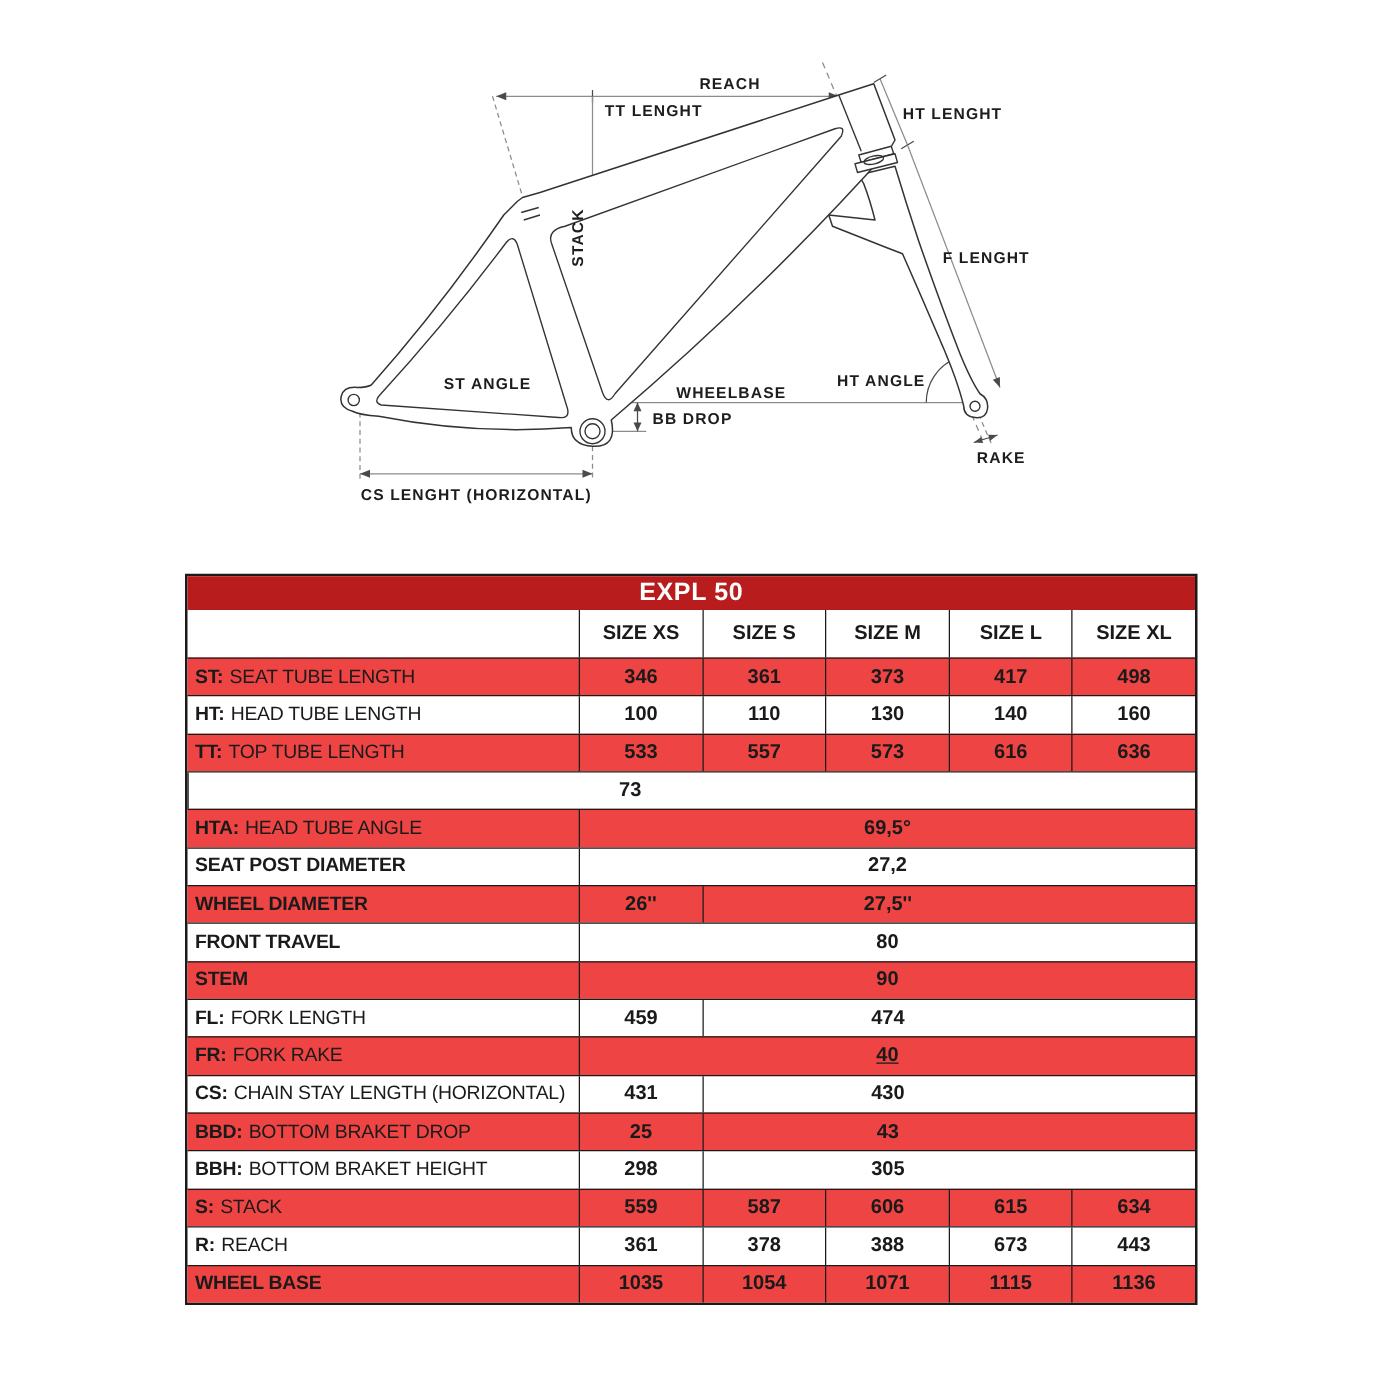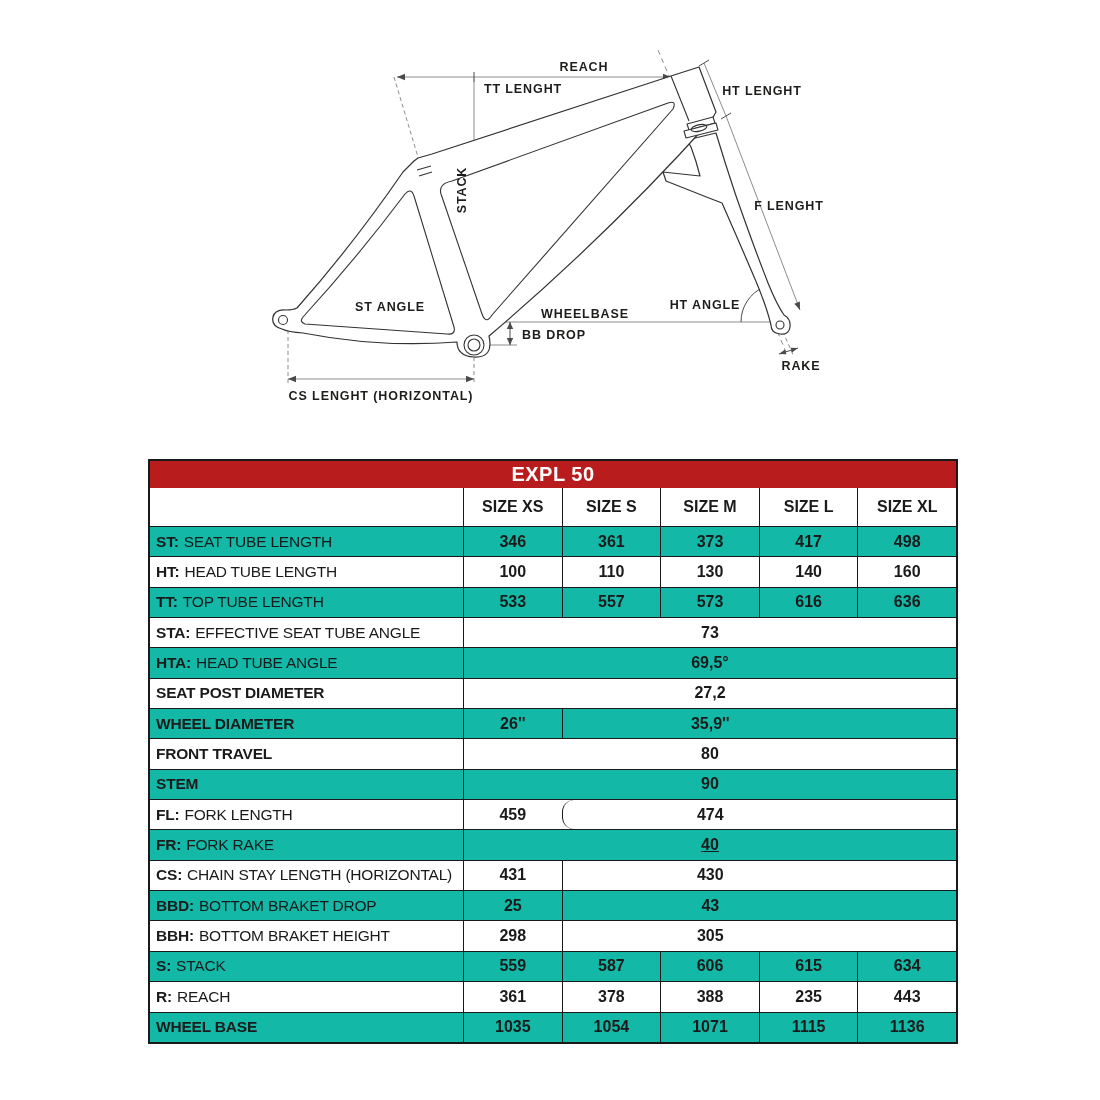--- a/index.html
+++ b/index.html
@@ -20,21 +20,21 @@
   .dlabel{font:700 12.5px "Liberation Sans",sans-serif;letter-spacing:0.9px;fill:#1d1d1b;}
 
   
   .spec-table{position:absolute;left:148px;top:459px;width:810px;box-sizing:border-box;
               border:2px solid #1a1a1a;background:#fff;color:#1a1a1a;}
   .t-title{height:27px;background:#b91c1c;color:#ffffff;display:flex;align-items:center;
            justify-content:center;font-weight:700;font-size:20px;letter-spacing:0.5px;}
   .t-row{display:grid;grid-template-columns:313px repeat(5,1fr);box-sizing:border-box;}
   .t-header{height:38px;}
   .t-data{height:30.35px;border-top:1.5px solid #1a1a1a;}
-  .t-data.shaded{background:#14b8a6;}
+  .t-data.shaded{background:#ef4444;}
   .cell{display:flex;align-items:center;justify-content:center;box-sizing:border-box;
         overflow:hidden;white-space:nowrap;}
   .cell.vline{border-left:1.5px solid #1a1a1a;}
   .cell.hcell{font-weight:700;font-size:16px;}
   .cell.lbl{justify-content:flex-start;padding-left:6px;font-size:15.5px;}
   .lbl .pfx{font-weight:700;letter-spacing:-0.2px;}
   .lbl .dsc{font-weight:400;margin-left:5px;letter-spacing:-0.2px;}
   .cell.val{font-weight:700;font-size:16px;}
   .cell.offset{padding-right:98px;}
 </style>
@@ -167,65 +167,61 @@
             <span class="pfx">TT:</span>
             <span class="dsc">TOP TUBE LENGTH</span>
           </div>
           <div class="cell val vline" style="grid-column: span 1;">533</div>
           <div class="cell val vline" style="grid-column: span 1;">557</div>
           <div class="cell val vline" style="grid-column: span 1;">573</div>
           <div class="cell val vline" style="grid-column: span 1;">616</div>
           <div class="cell val vline" style="grid-column: span 1;">636</div>
         </div>
         <div class="t-row t-data">
-          <div class="cell lbl">
-            <span class="pfx">STA:</span>
-            <span class="dsc">EFFECTIVE SEAT TUBE ANGLE</span>
-          </div>
           <div class="cell val vline" style="grid-column: span 5;">73</div>
         </div>
         <div class="t-row t-data shaded">
           <div class="cell lbl">
             <span class="pfx">HTA:</span>
             <span class="dsc">HEAD TUBE ANGLE</span>
           </div>
           <div class="cell val vline" style="grid-column: span 5;">69,5°</div>
         </div>
         <div class="t-row t-data">
           <div class="cell lbl">
             <span class="pfx">SEAT POST DIAMETER</span>
           </div>
           <div class="cell val vline" style="grid-column: span 5;">27,2</div>
         </div>
         <div class="t-row t-data shaded">
           <div class="cell lbl">
             <span class="pfx">WHEEL DIAMETER</span>
           </div>
           <div class="cell val vline" style="grid-column: span 1;">26''</div>
-          <div class="cell val vline offset" style="grid-column: span 4;">35,9''</div>
+          <div class="cell val vline offset" style="grid-column: span 4;">27,5''</div>
         </div>
         <div class="t-row t-data">
           <div class="cell lbl">
             <span class="pfx">FRONT TRAVEL</span>
           </div>
           <div class="cell val vline" style="grid-column: span 5;">80</div>
         </div>
         <div class="t-row t-data shaded">
           <div class="cell lbl">
             <span class="pfx">STEM</span>
           </div>
           <div class="cell val vline" style="grid-column: span 5;">90</div>
         </div>
         <div class="t-row t-data">
           <div class="cell lbl">
             <span class="pfx">FL:</span>
             <span class="dsc">FORK LENGTH</span>
           </div>
           <div class="cell val vline" style="grid-column: span 1;">459</div>
-          <div class="cell val vline offset" style="grid-column: span 4; border-radius: 12px;">474</div>
+          <div class="cell val vline offset" style="grid-column: span 4;">474</div>
         </div>
         <div class="t-row t-data shaded">
           <div class="cell lbl">
             <span class="pfx">FR:</span>
             <span class="dsc">FORK RAKE</span>
           </div>
           <div class="cell val vline" style="grid-column: span 5; text-decoration: underline;">40</div>
         </div>
         <div class="t-row t-data">
           <div class="cell lbl">
@@ -263,21 +259,21 @@
           <div class="cell val vline" style="grid-column: span 1;">634</div>
         </div>
         <div class="t-row t-data">
           <div class="cell lbl">
             <span class="pfx">R:</span>
             <span class="dsc">REACH</span>
           </div>
           <div class="cell val vline" style="grid-column: span 1;">361</div>
           <div class="cell val vline" style="grid-column: span 1;">378</div>
           <div class="cell val vline" style="grid-column: span 1;">388</div>
-          <div class="cell val vline" style="grid-column: span 1;">235</div>
+          <div class="cell val vline" style="grid-column: span 1;">673</div>
           <div class="cell val vline" style="grid-column: span 1;">443</div>
         </div>
         <div class="t-row t-data shaded">
           <div class="cell lbl">
             <span class="pfx">WHEEL BASE</span>
           </div>
           <div class="cell val vline" style="grid-column: span 1;">1035</div>
           <div class="cell val vline" style="grid-column: span 1;">1054</div>
           <div class="cell val vline" style="grid-column: span 1;">1071</div>
           <div class="cell val vline" style="grid-column: span 1;">1115</div>

